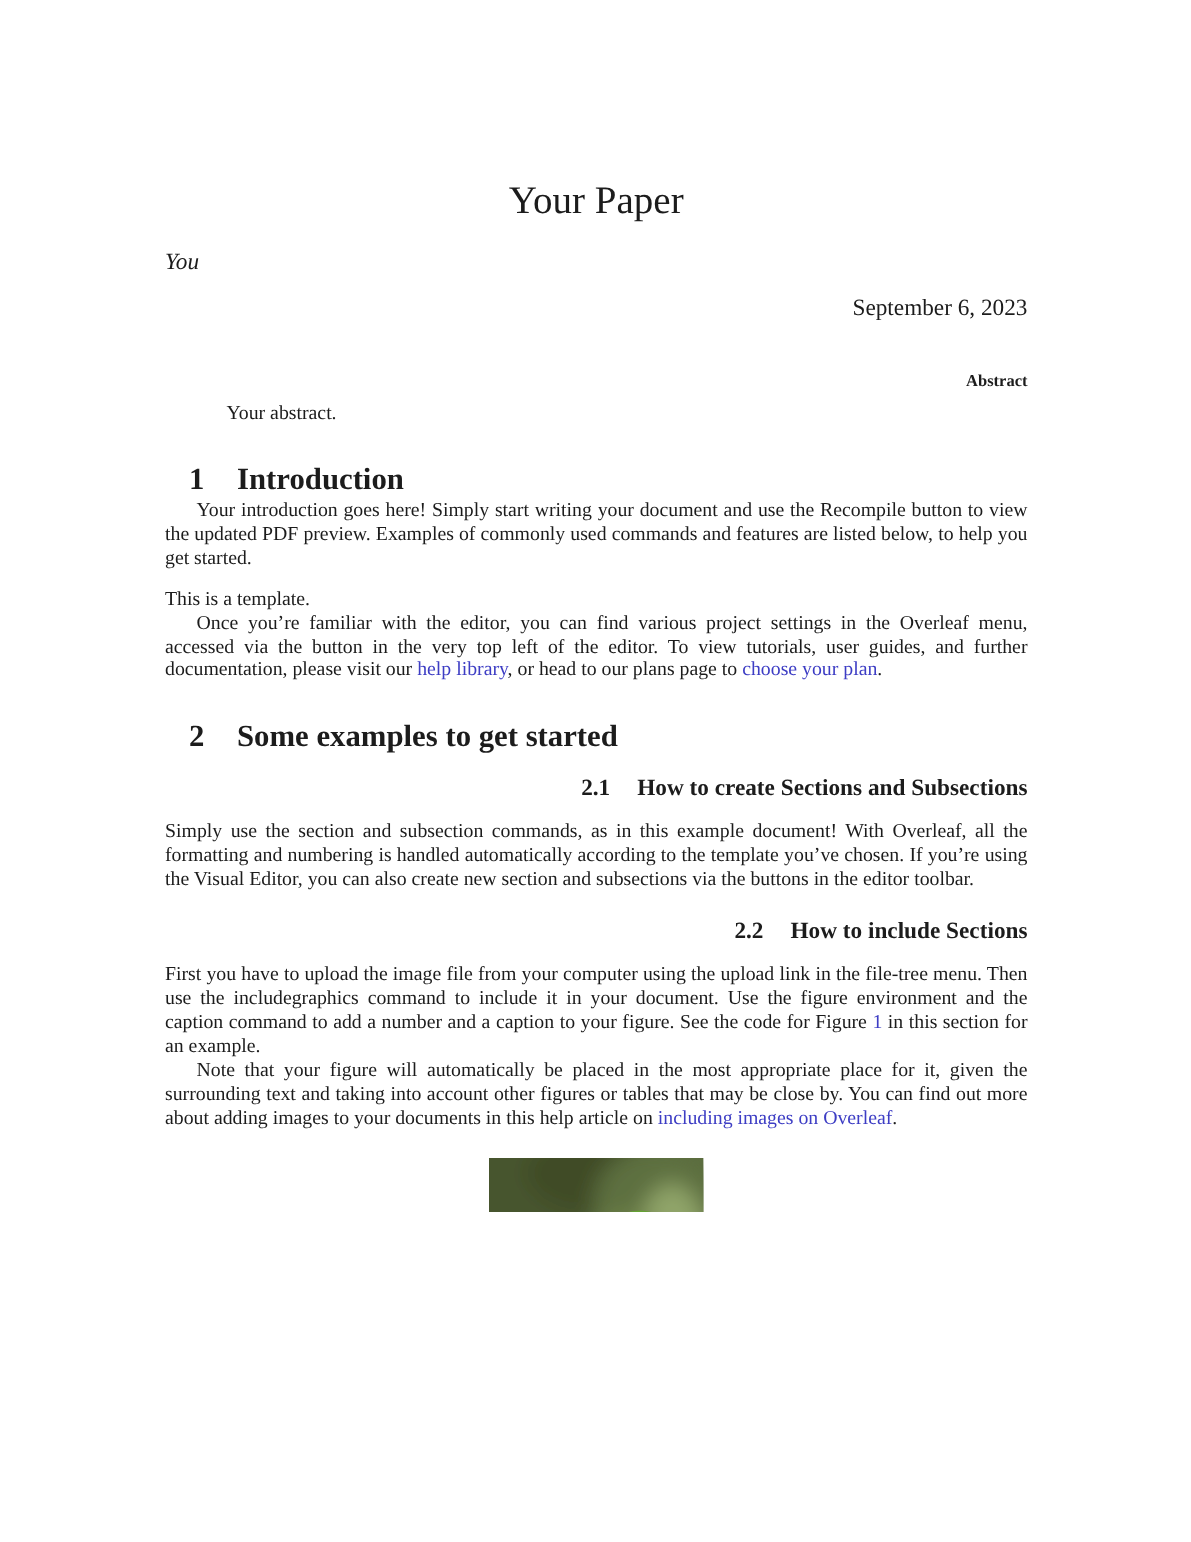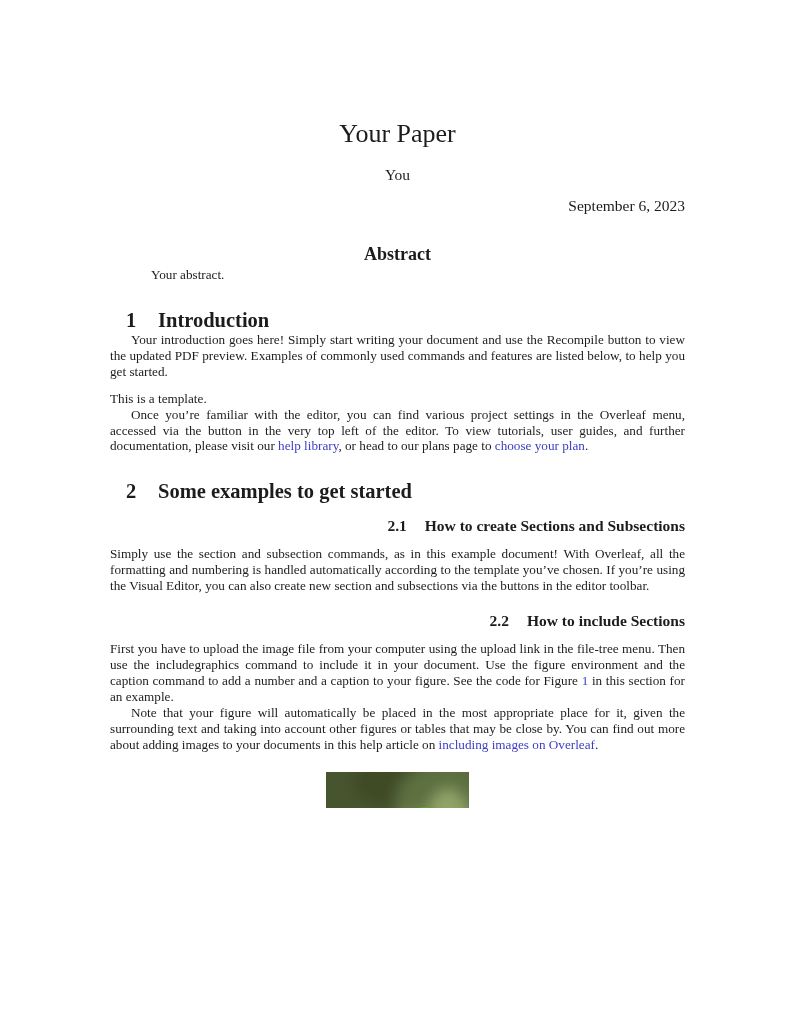--- a/index.html
+++ b/index.html
@@ -7,23 +7,23 @@
     position:relative;
     width:794px; height:808px;
     background:#ffffff;
     font-family:"Liberation Serif","DejaVu Serif",serif;
     color:#1c1c1c;
     box-sizing:border-box;
     padding:119px 109px 0 110px;
     overflow:hidden;
   }
   .doc-title { font-size:26px; text-align:center; font-weight:normal; margin:0; line-height:30px; }
-  .doc-author { font-size:15.5px; text-align:center; margin-top:17px; line-height:18px; }
+  .doc-author { font-size:15.5px; text-align:left; margin-top:17px; line-height:18px;font-style:italic; }
   .doc-date { font-size:15.5px; text-align:right; margin-top:13px; line-height:18px; }
-  .abstract-heading { font-size:18px; font-weight:bold; text-align:center; margin-top:32px; line-height:15px; }
+  .abstract-heading { font-size:11px; font-weight:bold; text-align:right; margin-top:32px; line-height:15px; }
   .abstract-body { font-size:13.2px; margin:5px 41px 0 41px; line-height:16px; }
   h2.section { font-size:20.5px; font-weight:bold; margin:26px 0 0 16px; line-height:23px; }
   h3.subsection { font-size:15.5px; font-weight:bold; margin:14px 0 0 0; line-height:18px;text-align:right; }
   .sec-num { display:inline-block; min-width:11px; }
   .sec-gap { display:inline-block; width:21px; }
   .sub-gap { display:inline-block; width:18px; }
   p.body { font-size:13.2px; line-height:15.9px; text-align:justify; margin:0; }
   p.first { margin-top:11px; }
   p.indent { text-indent:21px; }
   a.doclink { color:#3d3dc4; text-decoration:none; cursor:pointer; }

